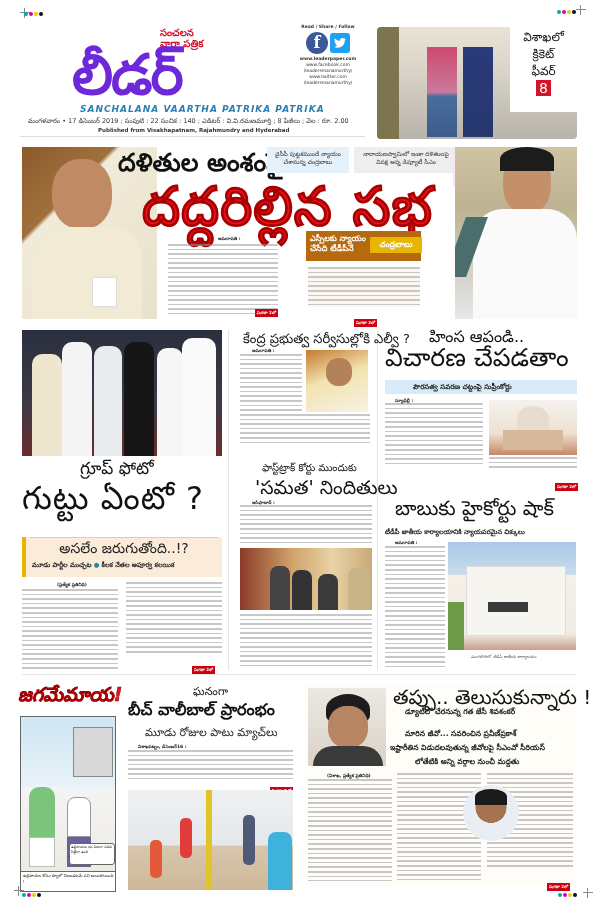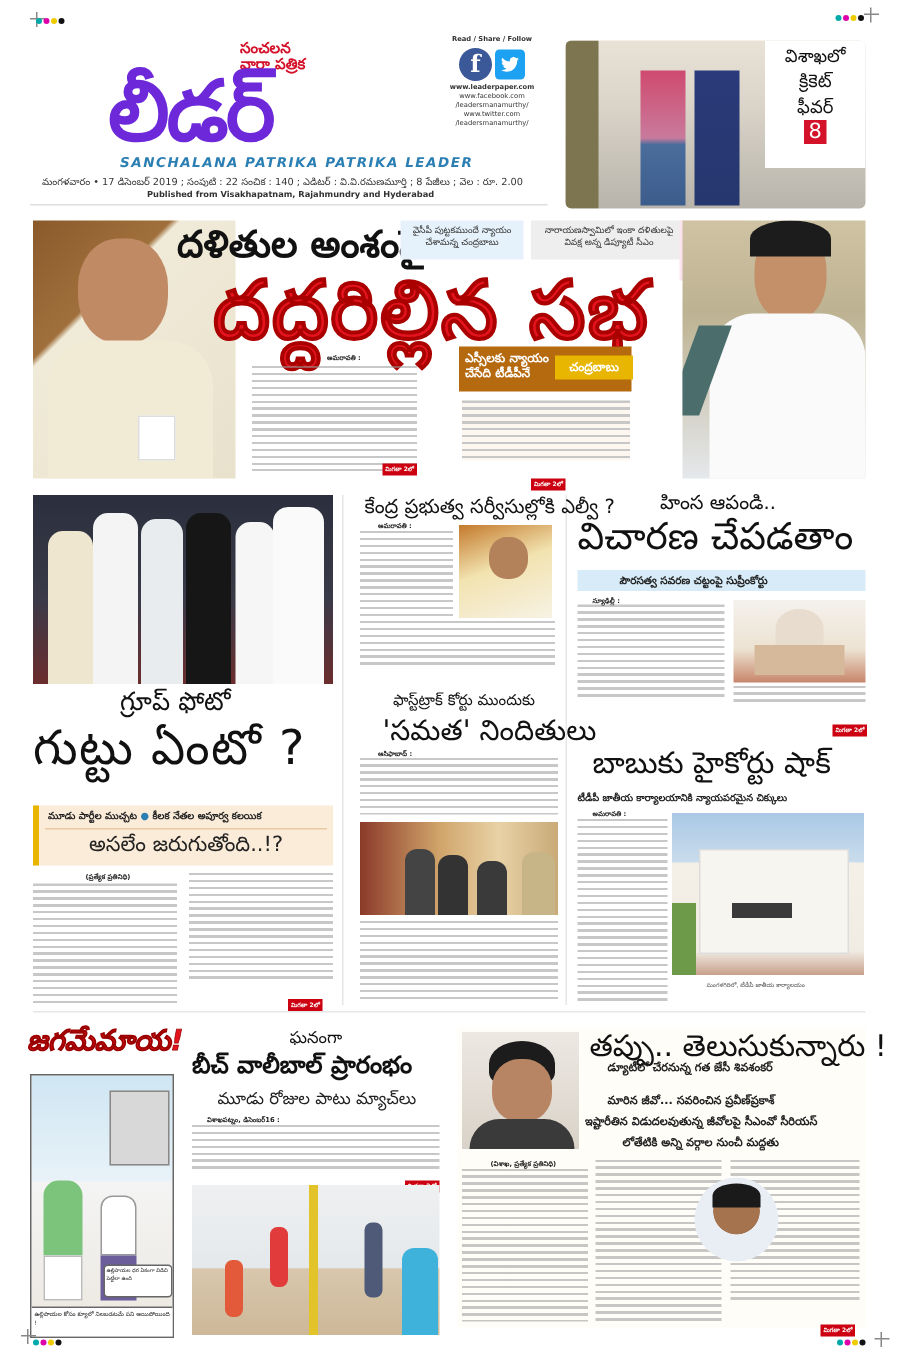--- a/index.html
+++ b/index.html
@@ -44,21 +44,21 @@
     <i style="background:#111"></i>
   </div>
 
 <div class="abs" style="left:70px;top:25px;width:225px;height:75px">
   <div class="abs logo-sub" style="left:90px;top:2px;text-align:left">
     <div>సంచలన</div>
     <div>వార్తా పత్రిక</div>
   </div>
   <div class="abs logo-tel" style="left:2px;top:22px;font-size:56px">లీడర్</div>
 </div>
-<div class="abs tagline" style="left:80px;top:104px">SANCHALANA PATRIKA PATRIKA LEADER</div>
+<div class="abs tagline" style="left:80px;top:104px">SANCHALANA VAARTHA PATRIKA PATRIKA</div>
 <div class="abs dateline" style="left:28px;top:117px;width:380px;overflow:hidden">మంగళవారం • 17 డిసెంబర్ 2019 ; సంపుటి : 22 సంచిక : 140 ; ఎడిటర్ : వి.వి.రమణమూర్తి ; 8 పేజీలు ; వెల : రూ. 2.00</div>
 <div class="abs pub" style="left:98px;top:127px">Published from Visakhapatnam, Rajahmundry and Hyderabad</div>
 <div class="rule" style="left:20px;top:136px;width:345px;height:1px"></div>
 
 <div class="abs social" style="left:298px;top:24px;width:60px">
   <div style="font-weight:700;margin-bottom:2px">Read / Share / Follow</div>
   <div style="margin-bottom:2px">
     <span class="fb">f</span><span class="tw">
       <svg width="12" height="10" viewBox="0 0 24 20">
           <path d="M24 2.4a10 10 0 0 1-2.8.8A4.9 4.9 0 0 0 23.3.5a9.8 9.8 0 0 1-3.1 1.2A4.9 4.9 0 0 0 11.8 6 14 14 0 0 1 1.7.9a4.9 4.9 0 0 0 1.5 6.6A4.9 4.9 0 0 1 1 6.9a4.9 4.9 0 0 0 3.9 4.8 4.9 4.9 0 0 1-2.2.1 4.9 4.9 0 0 0 4.6 3.4A9.9 9.9 0 0 1 0 17.3 14 14 0 0 0 7.5 19.5c9 0 14-7.5 14-14v-.6A10 10 0 0 0 24 2.4z" fill="#fff"></path>
@@ -122,26 +122,26 @@
   <div class="abs" style="left:10px;top:24px;width:30px;height:102px;background:#efe6cf;border-radius:10px 10px 0 0"></div>
   <div class="abs" style="left:40px;top:12px;width:30px;height:114px;background:#f4f4f4;border-radius:10px 10px 0 0"></div>
   <div class="abs" style="left:72px;top:16px;width:28px;height:110px;background:#e8ecef;border-radius:10px 10px 0 0"></div>
   <div class="abs" style="left:102px;top:12px;width:30px;height:114px;background:#161616;border-radius:10px 10px 0 0"></div>
   <div class="abs" style="left:135px;top:18px;width:26px;height:108px;background:#f6f6f6;border-radius:10px 10px 0 0"></div>
   <div class="abs" style="left:160px;top:8px;width:34px;height:118px;background:#fafafa;border-radius:10px 10px 0 0"></div>
 </div>
 <div class="abs headline-black" style="left:80px;top:460px;font-size:17px;font-weight:400">గ్రూప్ ఫోటో</div>
 <div class="abs headline-black" style="left:22px;top:482px;font-size:32px;font-weight:400;letter-spacing:1px">గుట్టు ఏంటో ?</div>
 <div class="abs" style="left:22px;top:537px;width:200px;height:40px;background:#fbecd9;border-left:4px solid #e8b500">
+  <div style="font-size:14px;text-align:center;line-height:20px;border-top:1px solid #e8c9a0;margin:0 4px">అసలేం జరుగుతోంది..!?</div>
   <div style="font-size:6.5px;font-weight:700;padding:3px 6px;white-space:nowrap">
     <span>మూడు పార్టీల ముచ్చట</span>
     <span style="color:#2b7fb3"> ● </span>
     <span>కీలక నేతల అపూర్వ కలయిక</span>
   </div>
-  <div style="font-size:14px;text-align:center;line-height:20px;border-top:1px solid #e8c9a0;margin:0 4px">అసలేం జరుగుతోంది..!?</div>
 </div>
 <div class="abs" style="left:22px;top:582px;width:200px;height:90px">
   <div style="font-size:4.5px;font-weight:700;position:absolute;left:35px;top:0">(ప్రత్యేక ప్రతినిధి)</div>
   <div class="abs text-lines" style="left:0;top:7px;width:96px;height:80px"></div>
   <div class="abs text-lines" style="left:104px;top:0;width:96px;height:72px"></div>
   <div class="abs" style="left:170px;top:74px"><span class="tag">మిగతా 2లో</span></div>
 </div>
 
 <div class="rule" style="left:228px;top:330px;width:1px;height:340px;background:#e6e6e6"></div>
 <div class="rule" style="left:377px;top:330px;width:1px;height:340px;background:#e6e6e6"></div>
@@ -163,21 +163,21 @@
   <div class="abs text-lines" style="left:0;top:5px;width:132px;height:38px"></div>
   <div class="photo" style="left:0;top:48px;width:132px;height:62px;background:linear-gradient(90deg,#8b3a2a 0%,#d0a46a 40%,#e8d2a6 70%,#c9aa78 100%)">
     <div class="abs" style="left:30px;top:18px;width:20px;height:44px;background:#444;border-radius:8px 8px 0 0"></div>
     <div class="abs" style="left:52px;top:22px;width:20px;height:40px;background:#333;border-radius:8px 8px 0 0"></div>
     <div class="abs" style="left:78px;top:26px;width:20px;height:36px;background:#3a3a3a;border-radius:8px 8px 0 0"></div>
     <div class="abs" style="left:108px;top:20px;width:22px;height:42px;background:#c7b487;border-radius:8px 8px 0 0"></div>
   </div>
   <div class="abs text-lines" style="left:0;top:114px;width:132px;height:54px"></div>
 </div>
 
-<div class="abs headline-black" style="left:440px;top:329px;font-size:13px;font-weight:400">హింస ఆపండి..</div>
+<div class="abs headline-black" style="left:429px;top:329px;font-size:16px;font-weight:400">హింస ఆపండి..</div>
 <div class="abs headline-black" style="left:385px;top:345px;font-size:25px;font-weight:400;white-space:nowrap">విచారణ చేపడతాం</div>
 <div class="abs" style="left:385px;top:380px;width:192px;height:14px;background:#d7ecf8;font-size:7px;font-weight:700;line-height:14px;padding-left:28px">పౌరసత్వ సవరణ చట్టంపై సుప్రీంకోర్టు</div>
 <div class="abs" style="left:385px;top:398px;width:192px;height:72px">
   <div style="font-size:4.5px;font-weight:700;position:absolute;left:10px;top:0">న్యూఢిల్లీ :</div>
   <div class="abs text-lines" style="left:0;top:5px;width:98px;height:62px"></div>
   <div class="photo" style="left:104px;top:2px;width:88px;height:55px;background:linear-gradient(180deg,#f4f1ed 0%,#ede2d2 60%,#c7866b 100%)">
     <div class="abs" style="left:28px;top:6px;width:32px;height:26px;border-radius:50% 50% 0 0;background:#e7dccd"></div>
     <div class="abs" style="left:14px;top:30px;width:60px;height:20px;background:#d6b99a"></div>
   </div>
   <div class="abs text-lines" style="left:104px;top:59px;width:88px;height:12px"></div>

